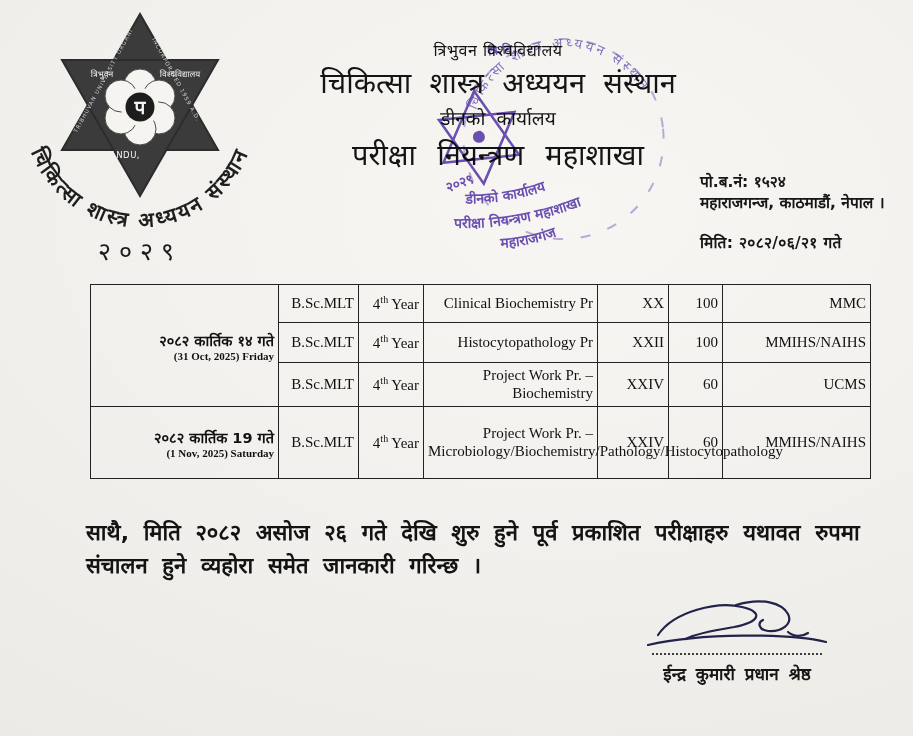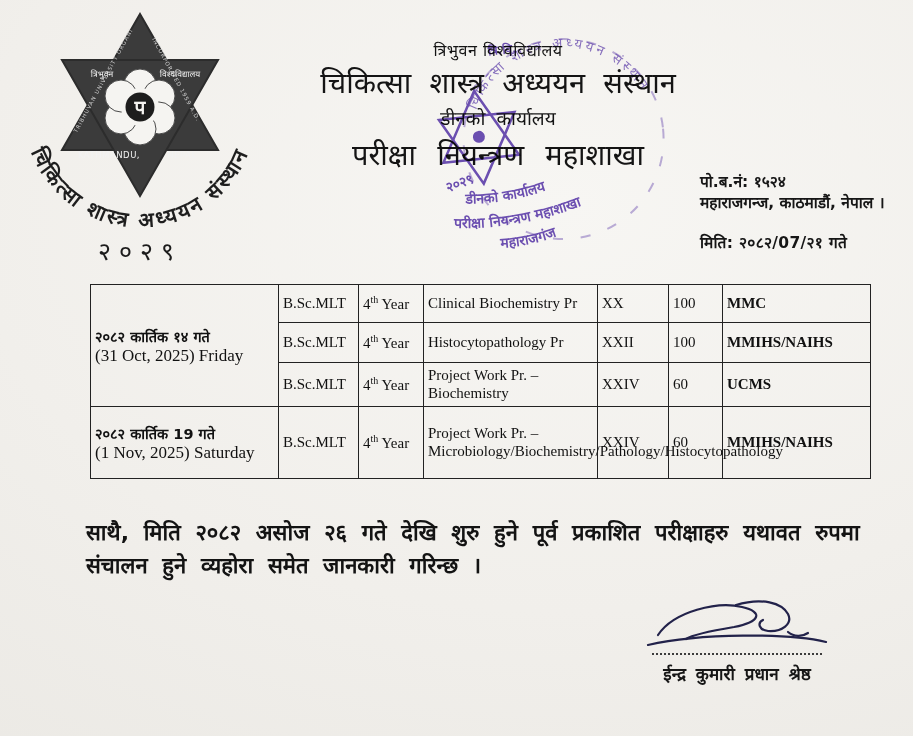--- a/index.html
+++ b/index.html
@@ -31,29 +31,29 @@
            transform:rotate(-6deg); mix-blend-mode:multiply; opacity:.85; }
 
   
   .contact-block { position:absolute; left:700px; top:172px; width:210px; font-weight:bold; font-size:15.5px; }
   .contact-block div { line-height:21px; }
   .date-line { position:absolute; left:700px; top:231px; font-weight:bold; font-size:15.5px; letter-spacing:.3px; }
 
   
   table.schedule { position:absolute; left:90px; top:284px; width:780px;
                    border-collapse:collapse; table-layout:fixed; }
-  table.schedule td { border:1.6px solid #222; text-align:left; vertical-align:middle;
+  table.schedule td { border:1.6px solid #222; text-align:right; vertical-align:middle;
                       font-family:"Liberation Serif",serif; font-size:15px; color:#111;
                       padding:2px 4px; }
   tr.r1{height:38px} tr.r2{height:40px} tr.r3{height:44px} tr.r4{height:72px}
   td.c-subject { text-align:left; padding-left:7px; line-height:1.18; }
   .np { font-family:"DejaVu Sans",sans-serif; font-weight:bold; font-size:14.5px; }
-  .en { font-weight:normal; font-size:17px; }
+  .en { font-weight:bold; font-size:11px; }
   td sup { font-size:10px;margin-top:20px; }
-  td.c-college { font-weight:bold; font-size:14.5px; }
+  td.c-college { font-weight:normal; font-size:14.5px; }
 
   
   .note { position:absolute; left:86px; top:516px; width:794px;
           font-size:22px; font-weight:bold; word-spacing:7px; line-height:1.5; color:#131313; }
 
   
   .sig-block { position:absolute; left:612px; top:595px; width:250px; text-align:center; }
   .sig-scribble { display:block; margin:0 auto; }
   .sig-dots { width:170px; margin:2px auto 7px auto; border-bottom:2.5px dotted #3c3c3c; height:2px; }
   .sig-name  { font-size:17px; font-weight:bold; word-spacing:4px; line-height:24px; }
@@ -145,21 +145,21 @@
           <text><textPath href="#stB3" startOffset="50%" text-anchor="middle">महाराजगंज</textPath></text>
         </g>
       </g>
     </svg>
   </div>
 
   <div class="contact-block">
     <div>पो.ब.नं: १५२४</div>
     <div>महाराजगन्ज, काठमाडौं, नेपाल ।</div>
   </div>
-  <div class="date-line">मिति: २०८२/07/२१ गते</div>
+  <div class="date-line">मिति: २०८२/०६/२१ गते</div>
 
   <table class="schedule">
     <colgroup>
       <col style="width:188px">
         <col style="width:80px">
         <col style="width:65px">
       <col style="width:174px">
         <col style="width:71px">
         <col style="width:54px">
         <col style="width:148px">

